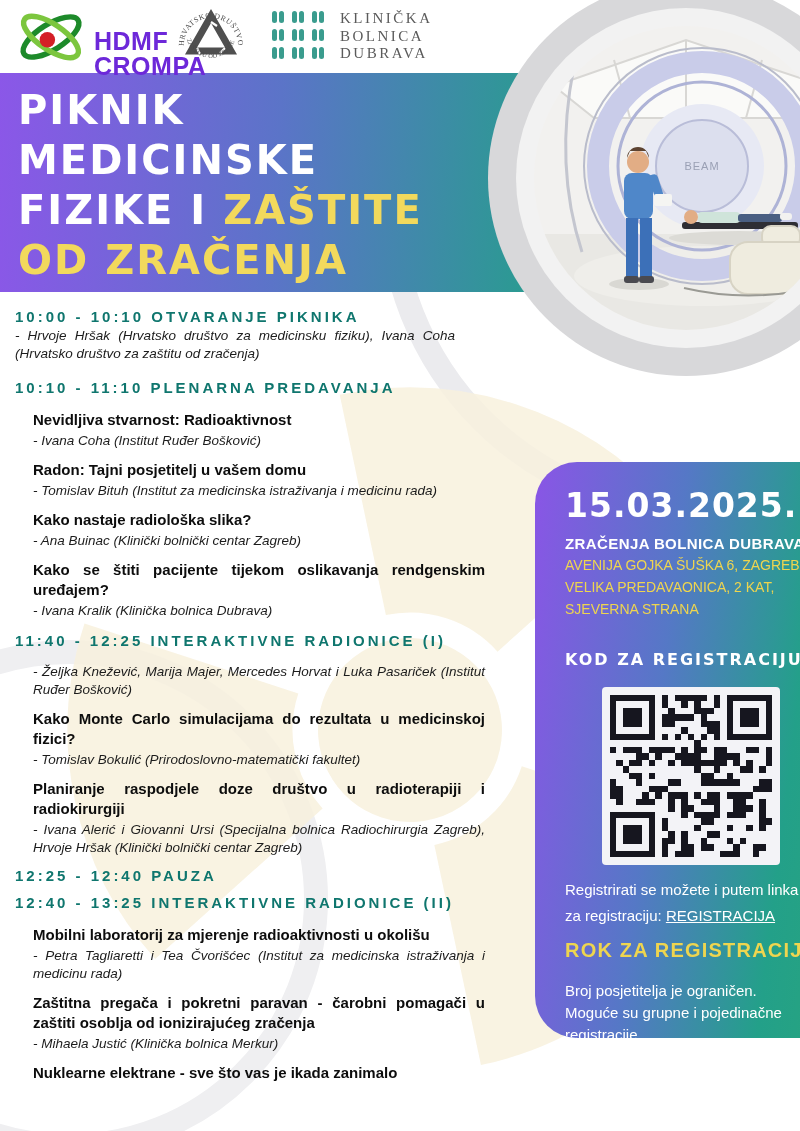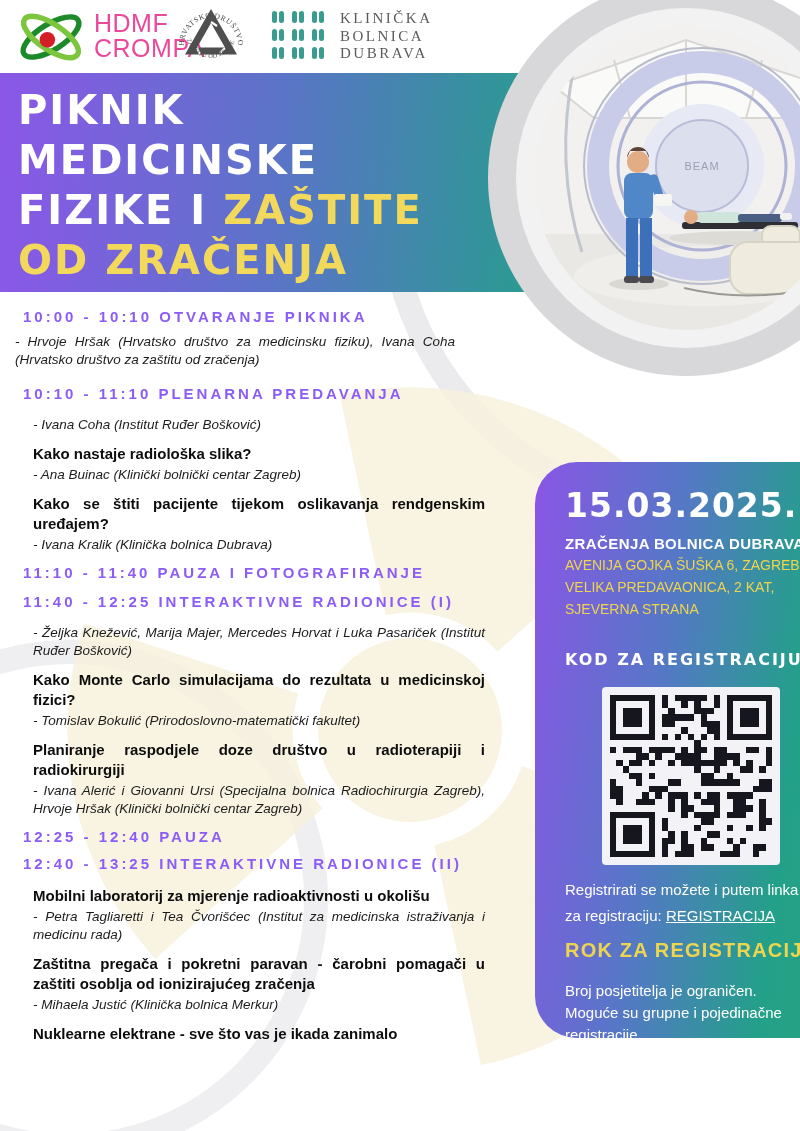--- a/index.html
+++ b/index.html
@@ -8,21 +8,21 @@
   .abs{position:absolute;}
 
   
   .bg-ring{position:absolute;border-radius:50%;border:24px solid #ebebee;z-index:0;}
   .bg-ring.r1{width:604px;height:604px;left:378px;top:-128px;}
   .bg-ring.r2{width:470px;height:470px;left:-190px;top:640px;border-color:#efeff1;}
   .watermark{position:absolute;left:60px;top:380px;z-index:0;opacity:.85;}
 
   
   .header{position:absolute;left:0;top:0;width:800px;height:73px;background:#fff;z-index:3;}
-  .hdmf-text{position:absolute;left:94px;top:11px;color:#ec4899;font-weight:normal;
+  .hdmf-text{position:absolute;left:94px;top:29px;color:#6d28d9;font-weight:bold;
              font-family:"Liberation Sans",sans-serif;font-size:25px;line-height:25px;letter-spacing:.5px;}
   .seal{position:absolute;left:176px;top:2px;}
   .kbd{position:absolute;left:272px;top:10px;display:flex;align-items:center;gap:10px;}
   .kbd-text{font-family:"Liberation Serif",serif;color:#5b5b5b;font-size:15px;line-height:17.5px;
             letter-spacing:2.5px;}
 
   
   .banner{position:absolute;left:0;top:73px;width:732px;height:219px;z-index:1;
           background:linear-gradient(93deg,#8b57e8 0%,#5b74c8 38%,#2b9a92 72%,#1fa878 100%);}
   .banner-title{position:absolute;left:18px;top:12px;color:#fff;
@@ -33,21 +33,21 @@
   
   .photo-wrap{position:absolute;left:488px;top:-20px;width:396px;height:396px;z-index:4;
               border-radius:50%;background:#d8d8da;display:flex;align-items:center;justify-content:center;}
   .photo-white{width:340px;height:340px;border-radius:50%;background:#f2f2f2;
                display:flex;align-items:center;justify-content:center;}
   .photo{width:304px;height:304px;border-radius:50%;overflow:hidden;background:#f4f3f1;}
 
   
   .schedule{position:absolute;left:15px;top:300px;width:492px;z-index:2;}
   .sec-heading{font-family:"Liberation Sans",sans-serif;font-weight:bold;font-size:15px;
-               letter-spacing:3px;color:#8b5cf6;white-space:nowrap;margin:8px;}
+               letter-spacing:3px;color:#0f766e;white-space:nowrap;margin:0;}
   .speakers-block{margin:12px 0 0 18px;width:440px;}
   .talks{margin:14px 0 0 18px;width:452px;}
   .talk{margin-bottom:10px;}
   .talk-title{font-weight:bold;font-size:15px;color:#0d0d0d;line-height:20px;text-align:justify;margin:0;}
   .talk-speakers{font-style:italic;font-size:13.5px;color:#1c1c1c;line-height:18px;
                  text-align:justify;margin:2px 0 0 0;}
   .mt18{margin-top:16px;} .mt12{margin-top:12px;} .mt10{margin-top:10px;} .mt0{margin-top:8px;}
 
   
   .sidebar{position:absolute;left:535px;top:462px;width:295px;height:576px;z-index:5;
@@ -222,33 +222,37 @@
 </div>
 
 <div class="schedule">
 
   <h2 class="sec-heading mt0">10:00 - 10:10 OTVARANJE PIKNIKA</h2>
   <p class="talk-speakers speakers-block">- Hrvoje Hršak (Hrvatsko društvo za medicinsku fiziku), Ivana Coha (Hrvatsko društvo za zaštitu od zračenja)</p>
 
   <h2 class="sec-heading mt18">10:10 - 11:10 PLENARNA PREDAVANJA</h2>
   <div class="talks">
     <div class="talk">
+      <p class="talk-title">Nevidljiva stvarnost: Radioaktivnost</p>
       <p class="talk-speakers">- Ivana Coha (Institut Ruđer Bošković)</p>
+    </div>
+    <div class="talk">
+      <p class="talk-title">Radon: Tajni posjetitelj u vašem domu</p>
+      <p class="talk-speakers">- Tomislav Bituh (Institut za medicinska istraživanja i medicinu rada)</p>
     </div>
     <div class="talk">
       <p class="talk-title">Kako nastaje radiološka slika?</p>
       <p class="talk-speakers">- Ana Buinac (Klinički bolnički centar Zagreb)</p>
     </div>
     <div class="talk">
       <p class="talk-title">Kako se štiti pacijente tijekom oslikavanja rendgenskim uređajem?</p>
       <p class="talk-speakers">- Ivana Kralik (Klinička bolnica Dubrava)</p>
     </div>
   </div>
 
-  <h2 class="sec-heading mt0">11:10 - 11:40 PAUZA I FOTOGRAFIRANJE</h2>
 
   <h2 class="sec-heading mt12">11:40 - 12:25 INTERAKTIVNE RADIONICE (I)</h2>
   <div class="talks">
     <div class="talk">
       <p class="talk-speakers">- Željka Knežević, Marija Majer, Mercedes Horvat i Luka Pasariček (Institut Ruđer Bošković)</p>
     </div>
     <div class="talk">
       <p class="talk-title">Kako Monte Carlo simulacijama do rezultata u medicinskoj fizici?</p>
       <p class="talk-speakers">- Tomislav Bokulić (Prirodoslovno-matematički fakultet)</p>
     </div>

